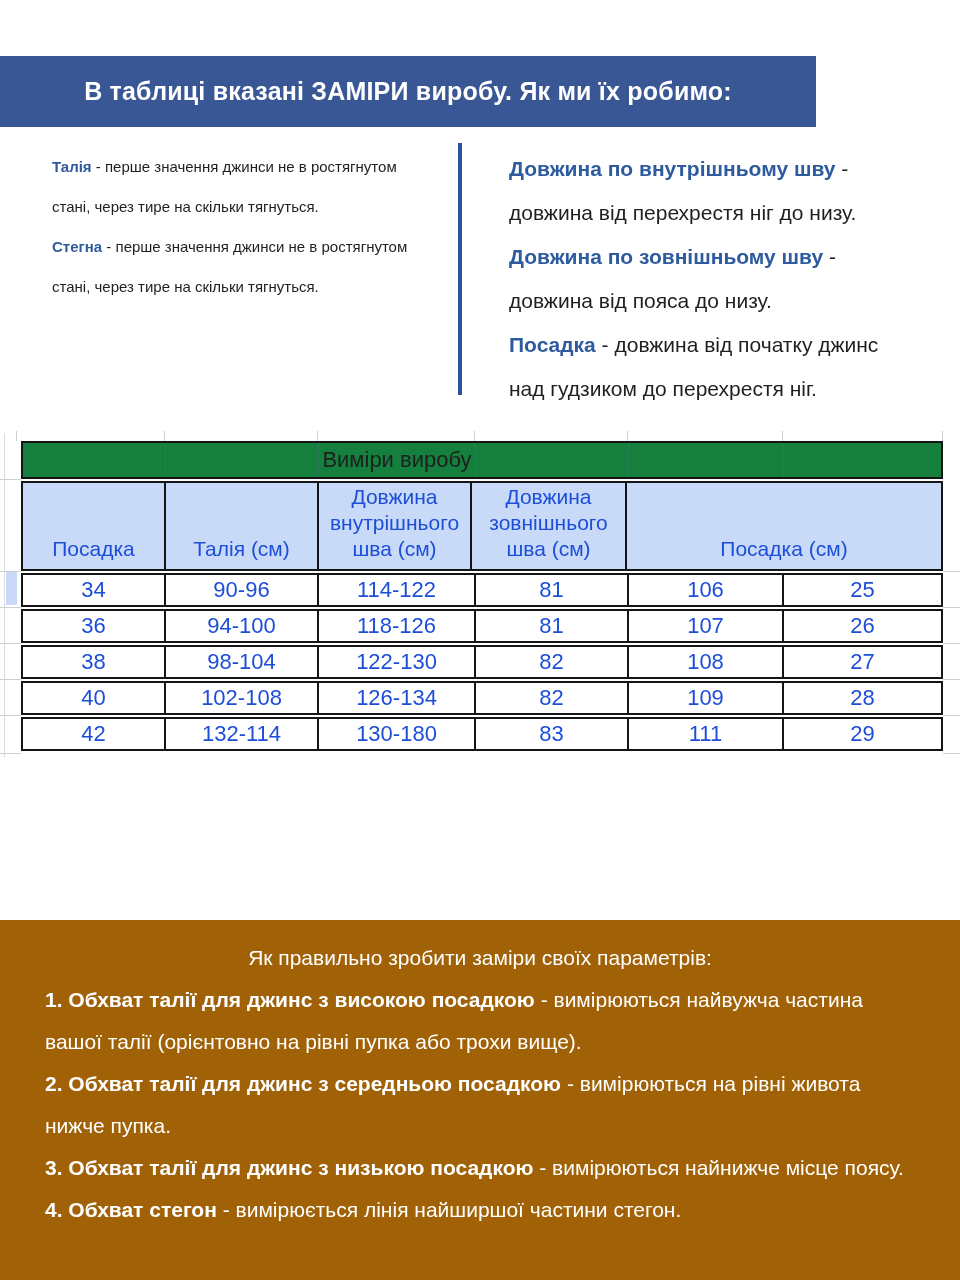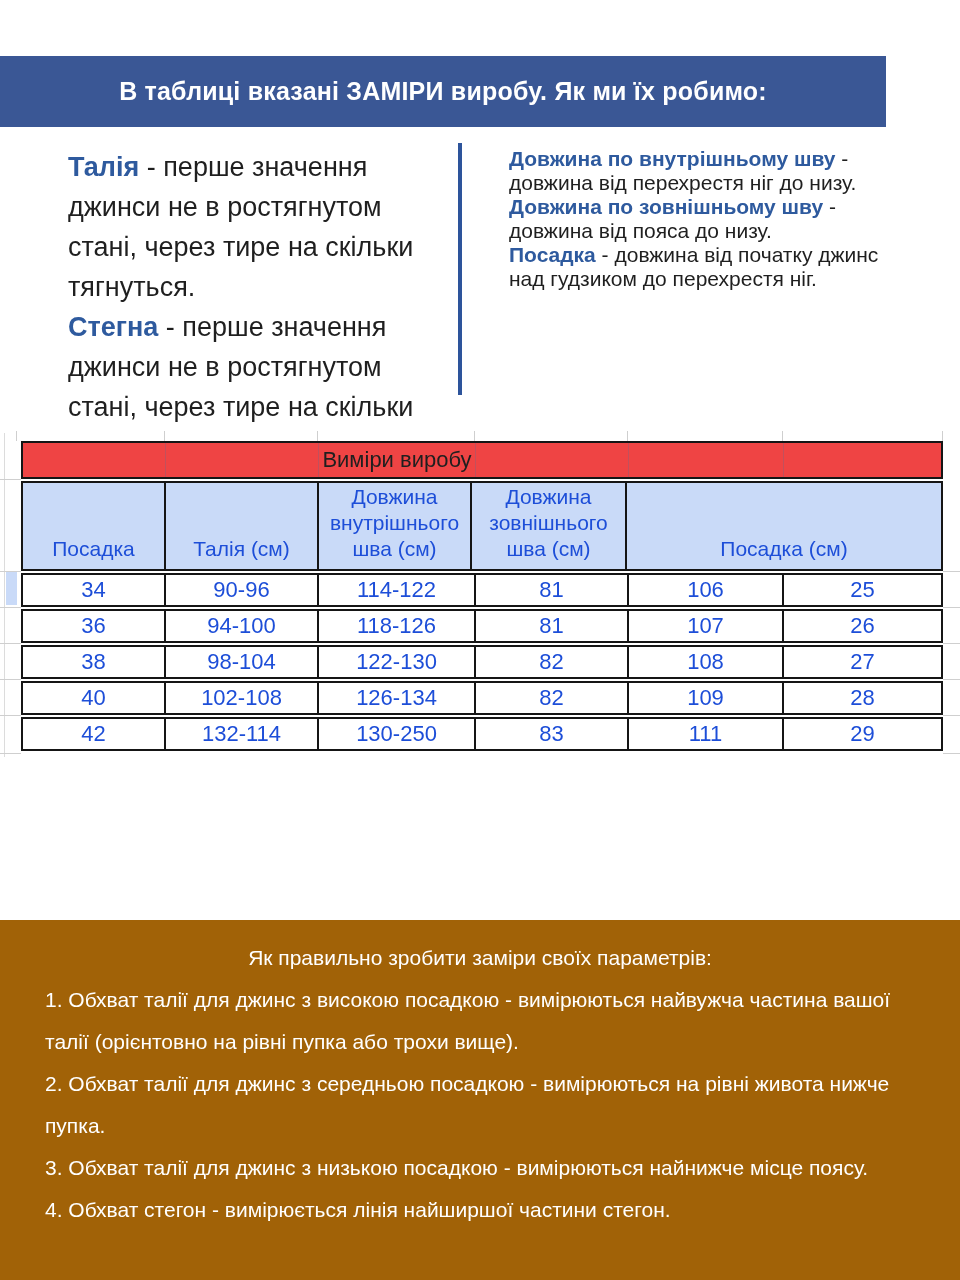--- a/index.html
+++ b/index.html
@@ -4,45 +4,45 @@
 <style>
   html,body{margin:0;padding:0;}
   body{
     width:960px;height:1280px;position:relative;background:#ffffff;
     font-family:"Liberation Sans",sans-serif;color:#1f1f1f;overflow:hidden;
   }
   *{box-sizing:border-box;}
 
   
   .banner{
-    position:absolute;left:0;top:56px;width:886px;height:71px;
+    position:absolute;left:0;top:56px;width:816px;height:71px;
     background:#3a5795;display:flex;align-items:center;justify-content:center;
   }
   .banner-title{color:#ffffff;font-size:25px;font-weight:bold;letter-spacing:.2px;}
 
   
-  .defs-left{position:absolute;left:68px;top:147px;width:368px;font-size:27px;line-height:40px;}
-  .defs-right{position:absolute;left:509px;top:147px;width:404px;font-size:21px;line-height:24px;}
+  .defs-left{position:absolute;left:52px;top:147px;width:368px;font-size:15px;line-height:40px;}
+  .defs-right{position:absolute;left:509px;top:147px;width:404px;font-size:21px;line-height:44px;}
   .def{margin:0;}
   .term{color:#2e5a9e;font-weight:bold;}
   .sep,.desc{color:#1f1f1f;}
   .v-divider{position:absolute;left:458px;top:143px;width:4px;height:252px;background:#2d549b;}
 
   
   .stub{position:absolute;background:#cfcfcf;}
   .stub-v{width:1px;height:10px;top:431px;}
   .stub-h{height:1px;width:21px;}
   .stub-hr{height:1px;width:17px;left:943px;}
   .left-line{position:absolute;left:4px;top:433px;width:1px;height:324px;background:#dcdcdc;}
   .blue-sliver{position:absolute;left:6px;top:572px;width:11px;height:33px;background:#c9daf8;}
 
   
   .size-table{position:absolute;left:21px;top:441px;width:922px;}
   .t-row{border:2px solid #151515;background:#ffffff;display:flex;width:922px;}
-  .t-merged{height:38px;background:#ef4444;position:relative;margin-bottom:2px;}
+  .t-merged{height:38px;background:#15803d;position:relative;margin-bottom:2px;}
   .merged-label{
     position:absolute;left:142px;top:0;width:464px;height:34px;
     text-align:center;line-height:34px;font-size:22px;color:#1f1f1f;
   }
   .mgl{position:absolute;top:0;width:1px;height:34px;background:rgba(90,110,150,.30);}
   .t-head{height:90px;background:#c9daf8;margin-bottom:2px;}
   .t-data{height:34px;margin-bottom:2px;}
   .cell{
     border-right:2px solid #151515;display:flex;align-items:center;justify-content:center;
     font-size:22px;color:#1d4ed8;
@@ -55,21 +55,21 @@
   .c3{flex:0 0 153px;}
   .c4{flex:0 0 155px;}
 
   
   .footer{
     position:absolute;left:0;top:920px;width:960px;height:360px;background:#a16207;
     color:#ffffff;padding:17px 45px 0 45px;font-size:21px;line-height:42px;
   }
   .footer-title{text-align:center;margin:0;font-weight:normal;}
   .f-item{margin:0;}
-  .f-label{font-weight:normal;}
+  .f-label{font-weight:bold;}
 </style>
 </head>
 <body>
 
 <div class="banner">
   <div class="banner-title">В таблиці вказані ЗАМІРИ виробу. Як ми їх робимо:</div>
 </div>
 
 <div class="defs-left">
   <p class="def"><span class="term">Талія</span><span class="sep"> - </span><span class="desc">перше значення джинси не в ростягнутом стані, через тире на скільки тягнуться.</span></p>
@@ -155,21 +155,21 @@
     <div class="cell c0">40</div>
     <div class="cell c1">102-108</div>
     <div class="cell c2">126-134</div>
     <div class="cell c3">82</div>
     <div class="cell c4">109</div>
     <div class="cell">28</div>
   </div>
   <div class="t-row t-data">
     <div class="cell c0">42</div>
     <div class="cell c1">132-114</div>
-    <div class="cell c2">130-250</div>
+    <div class="cell c2">130-180</div>
     <div class="cell c3">83</div>
     <div class="cell c4">111</div>
     <div class="cell">29</div>
   </div>
 </div>
 
 <div class="footer">
   <p class="footer-title">Як правильно зробити заміри своїх параметрів:</p>
   <p class="f-item"><span class="f-label">1. Обхват талії для джинс з високою посадкою</span><span> - </span><span>вимірюються найвужча частина вашої талії (орієнтовно на рівні пупка або трохи вище).</span></p>
   <p class="f-item"><span class="f-label">2. Обхват талії для джинс з середньою посадкою</span><span> - </span><span>вимірюються на рівні живота нижче пупка.</span></p>

